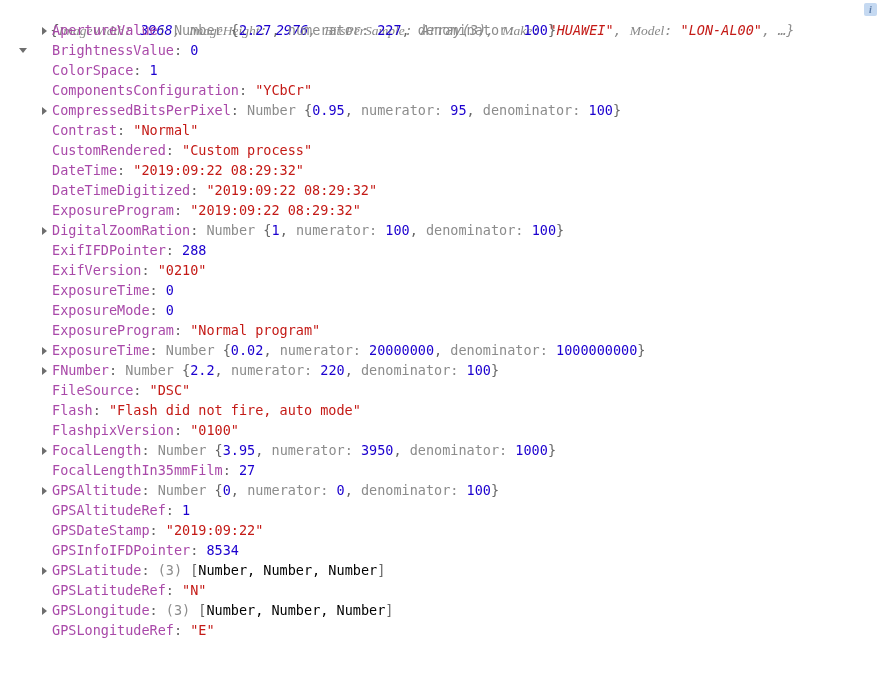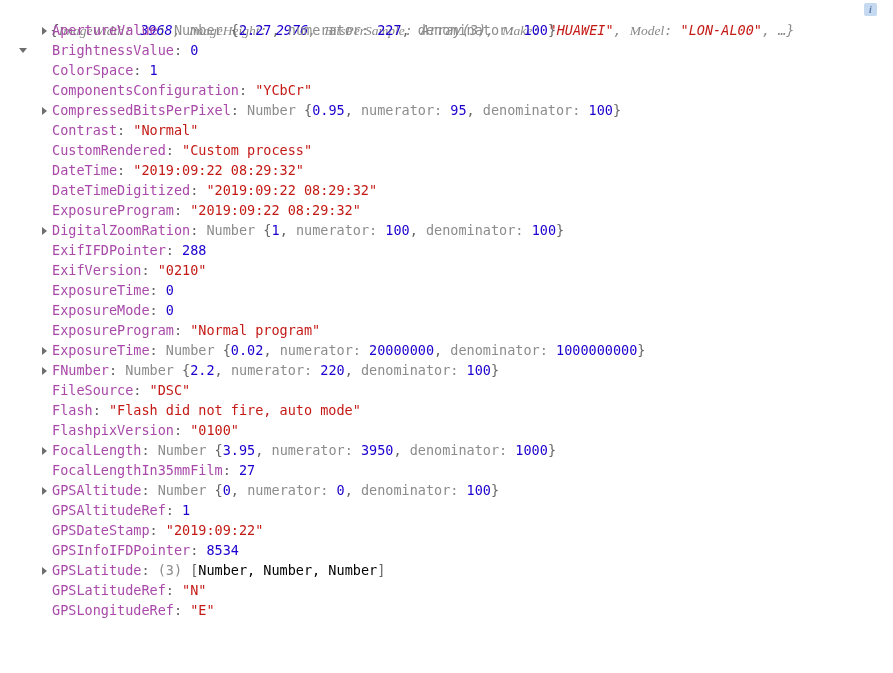--- a/index.html
+++ b/index.html
@@ -195,20 +195,23 @@
           </svg></span><span class="key">GPSDateStamp</span><span class="punct">: </span><span><span class="str">"2019:09:22"</span></span></div>
       <div class="row prop-row"><span class="tri empty"><svg width="8" height="10" viewBox="0 0 8 10">
             <path d="M2 1 L7 5 L2 9 Z" fill="#6e6e6e"></path>
           </svg></span><span class="key">GPSInfoIFDPointer</span><span class="punct">: </span><span><span class="num">8534</span></span></div>
       <div class="row prop-row"><span class="tri"><svg width="8" height="10" viewBox="0 0 8 10">
             <path d="M2 1 L7 5 L2 9 Z" fill="#6e6e6e"></path>
           </svg></span><span class="key">GPSLatitude</span><span class="punct">: </span><span><span class="gray">(3) </span><span class="punct">[</span><span class="plain">Number, Number, Number</span><span class="punct">]</span></span></div>
       <div class="row prop-row"><span class="tri empty"><svg width="8" height="10" viewBox="0 0 8 10">
             <path d="M2 1 L7 5 L2 9 Z" fill="#6e6e6e"></path>
           </svg></span><span class="key">GPSLatitudeRef</span><span class="punct">: </span><span><span class="str">"N"</span></span></div>
+      <div class="row prop-row"><span class="tri"><svg width="8" height="10" viewBox="0 0 8 10">
+            <path d="M2 1 L7 5 L2 9 Z" fill="#6e6e6e"></path>
+          </svg></span><span class="key">GPSLongitude</span><span class="punct">: </span><span><span class="gray">(3) </span><span class="punct">[</span><span class="plain">Number, Number, Number</span><span class="punct">]</span></span></div>
       <div class="row prop-row"><span class="tri empty"><svg width="8" height="10" viewBox="0 0 8 10">
             <path d="M2 1 L7 5 L2 9 Z" fill="#6e6e6e"></path>
           </svg></span><span class="key">GPSLongitudeRef</span><span class="punct">: </span><span><span class="str">"E"</span></span></div>
     </div>
 
   <div class="clipped">
     <div class="row">
       
     </div>
   </div>

